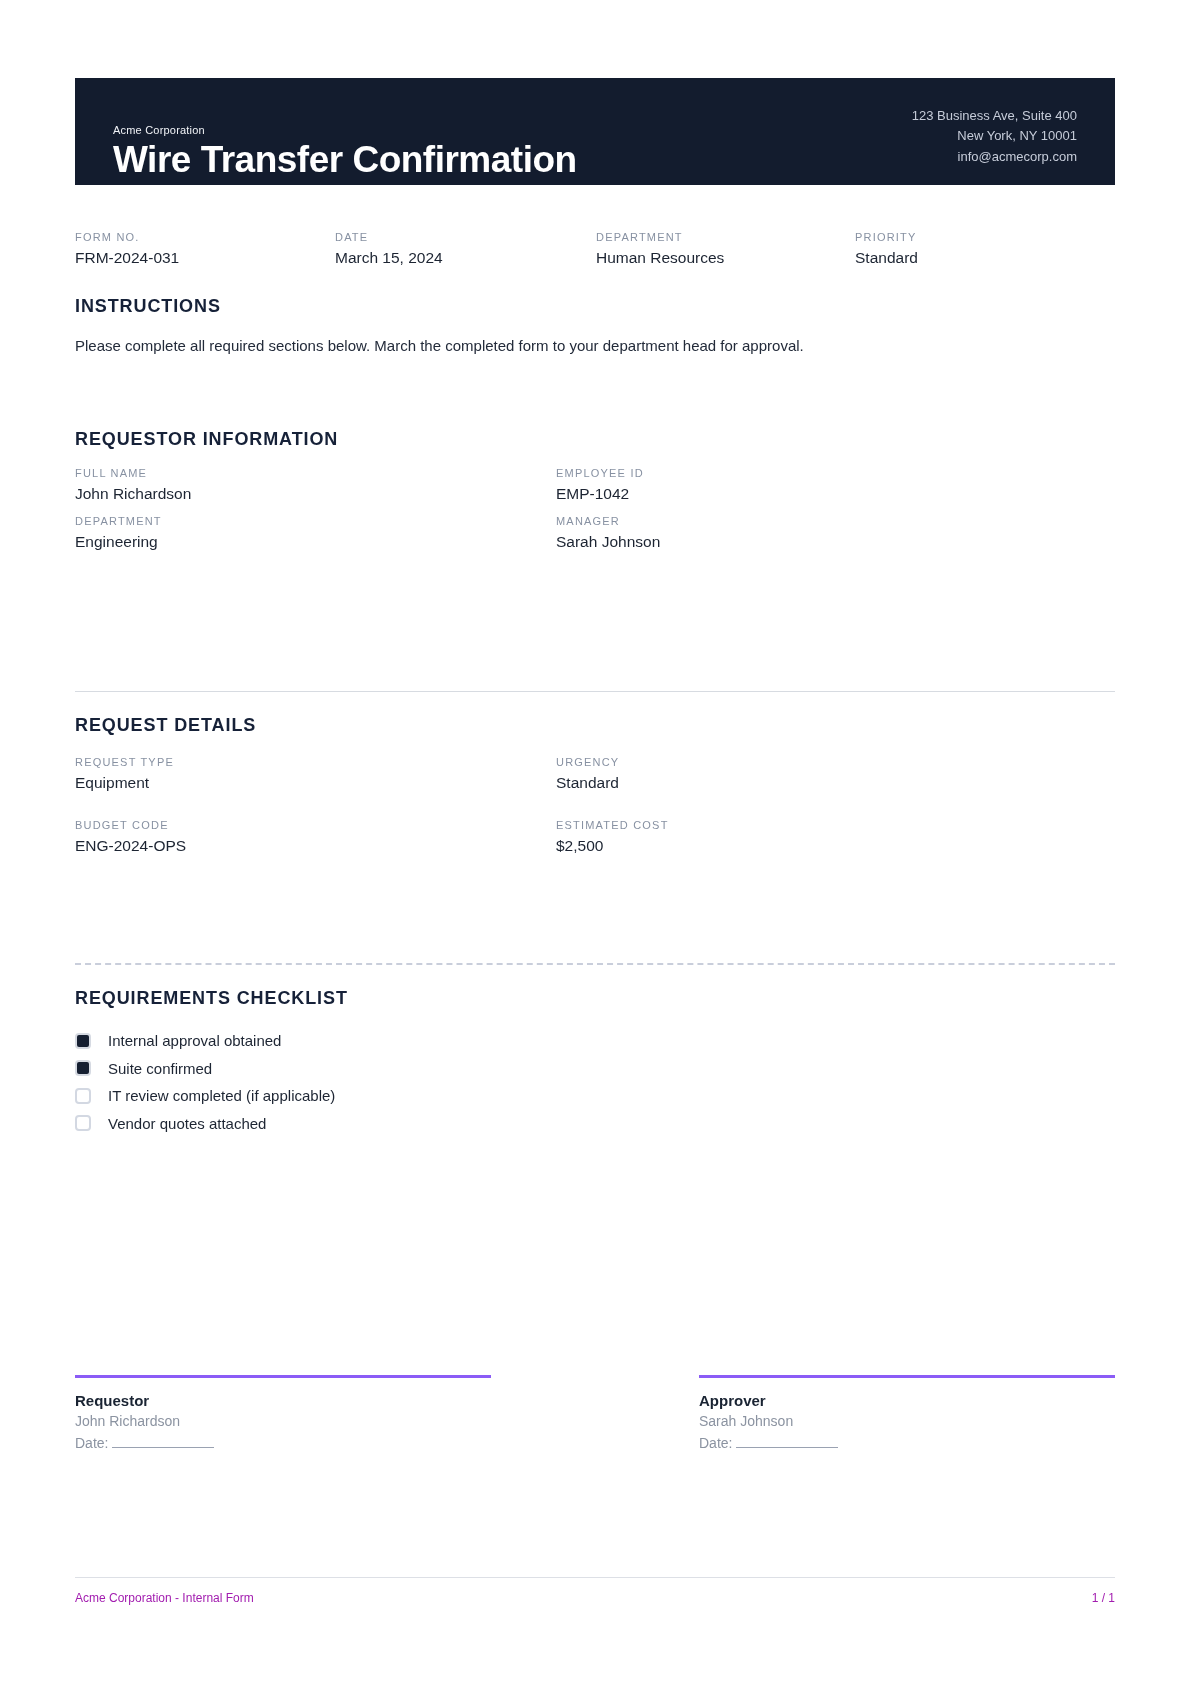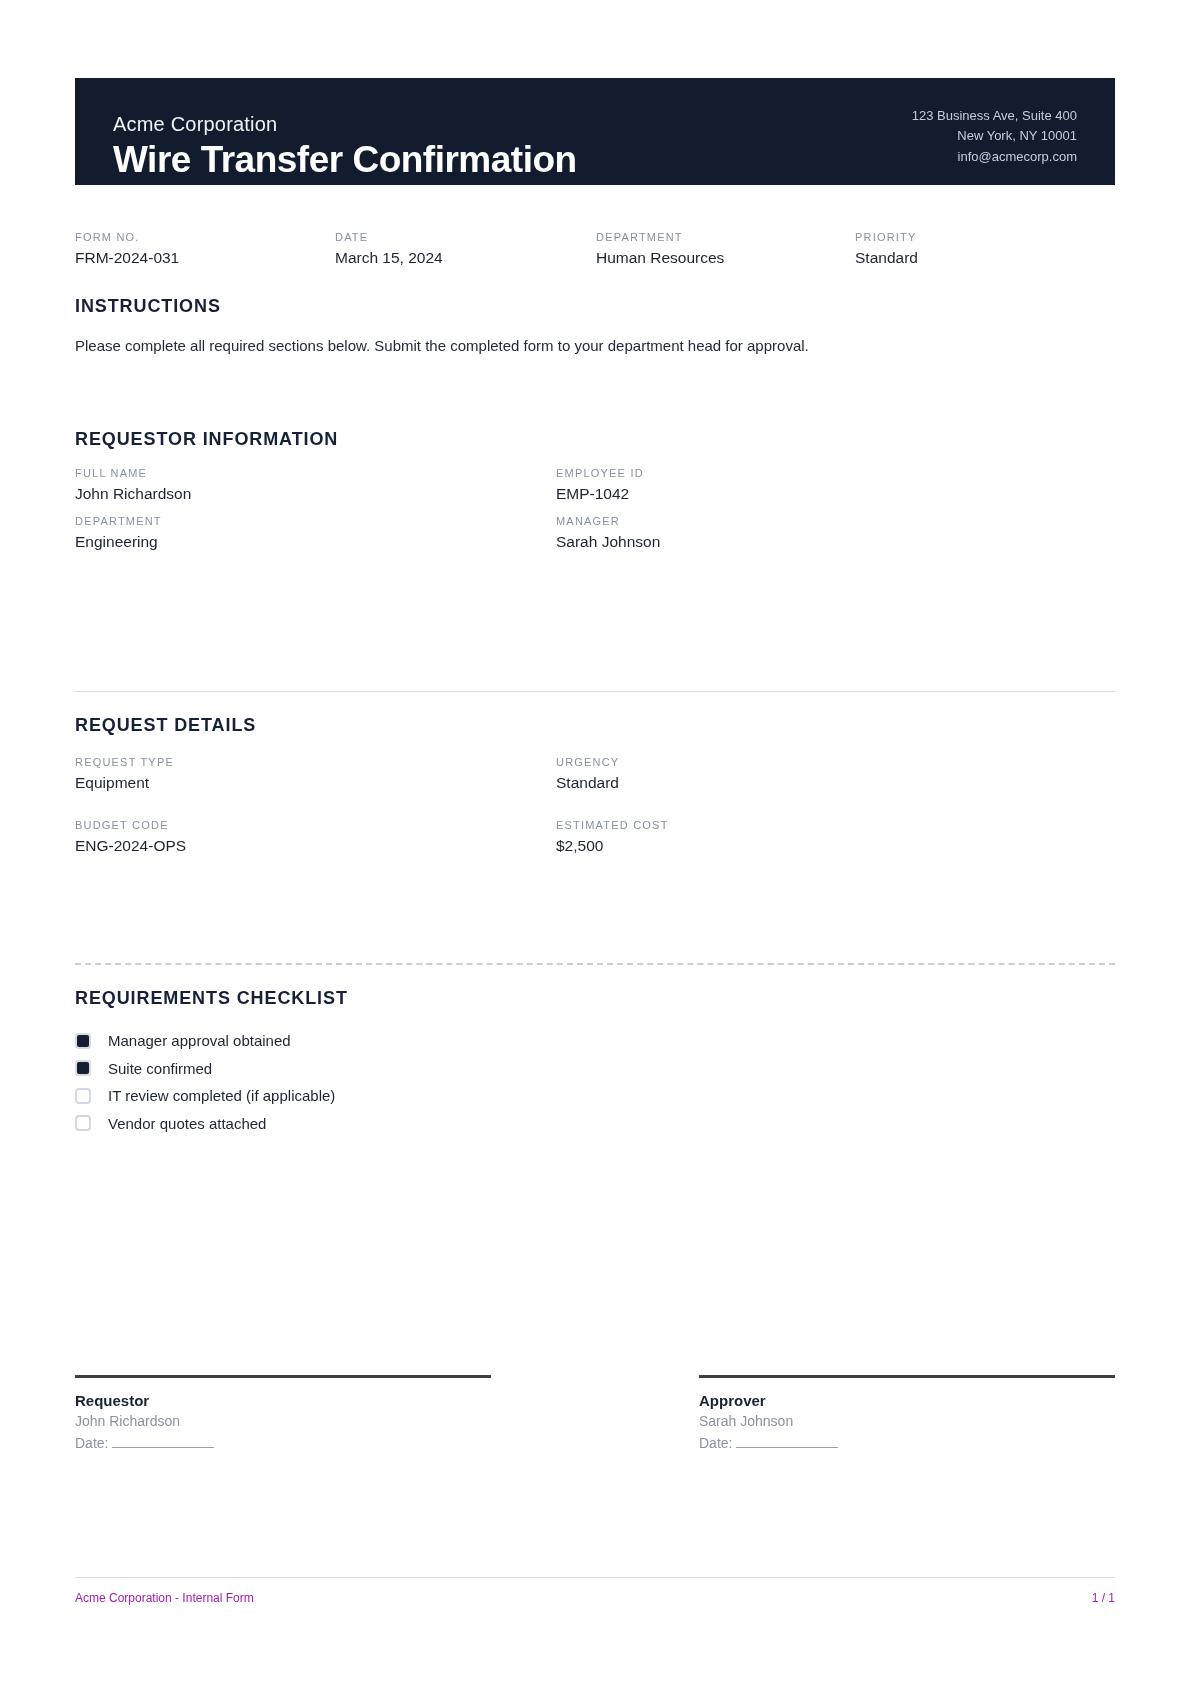--- a/index.html
+++ b/index.html
@@ -22,21 +22,21 @@
     margin-top: 78px;
     height: 107px;
     background: #131c2e;
     display: flex;
     justify-content: space-between;
     padding: 0 38px;
   }
   .header-left { align-self: flex-end; padding-bottom: 7px; }
   .company-name {
     color: #f1f3f7;
-    font-size: 20px;
+    font-size: 11px;
     margin-bottom: 5px;
     letter-spacing: 0.2px;
   }
   .doc-title {
     color: #ffffff;
     font-size: 37px;
     font-weight: bold;
     letter-spacing: -0.5px;
     line-height: 1;
   }
@@ -136,21 +136,21 @@
   }
 
   
   .signature-row {
     margin-top: 244px;
     display: flex;
     justify-content: space-between;
   }
   .signature-block {
     width: 416px;
-    border-top: 3px solid #404040;
+    border-top: 3px solid #8b5cf6;
     padding-top: 14px;
   }
   .signature-role {
     font-size: 15px;
     font-weight: bold;
     color: #1a2433;
     margin-bottom: 4px;
   }
   .signature-name {
     font-size: 14px;
@@ -210,21 +210,21 @@
       <div class="field-label">DEPARTMENT</div>
       <div class="field-value">Human Resources</div>
     </div>
     <div>
       <div class="field-label">PRIORITY</div>
       <div class="field-value">Standard</div>
     </div>
   </div>
 
   <div class="section-heading instructions-heading">INSTRUCTIONS</div>
-  <div class="instructions-body">Please complete all required sections below. Submit the completed form to your department head for approval.</div>
+  <div class="instructions-body">Please complete all required sections below. March the completed form to your department head for approval.</div>
 
   <div class="section-heading requestor-heading">REQUESTOR INFORMATION</div>
   <div class="fields-grid">
     <div>
       <div class="field-label">FULL NAME</div>
       <div class="field-value">John Richardson</div>
     </div>
     <div>
       <div class="field-label">EMPLOYEE ID</div>
       <div class="field-value">EMP-1042</div>
@@ -260,21 +260,21 @@
       <div class="field-value">$2,500</div>
     </div>
   </div>
 
   <div class="divider-dashed"></div>
 
   <div class="section-heading checklist-heading">REQUIREMENTS CHECKLIST</div>
   <div class="checklist">
     <div class="checklist-item">
       <span class="checkbox" data-checked="true"></span>
-      <span class="checklist-label">Manager approval obtained</span>
+      <span class="checklist-label">Internal approval obtained</span>
     </div>
     <div class="checklist-item">
       <span class="checkbox" data-checked="true"></span>
       <span class="checklist-label">Suite confirmed</span>
     </div>
     <div class="checklist-item">
       <span class="checkbox" data-checked="false"></span>
       <span class="checklist-label">IT review completed (if applicable)</span>
     </div>
     <div class="checklist-item">

